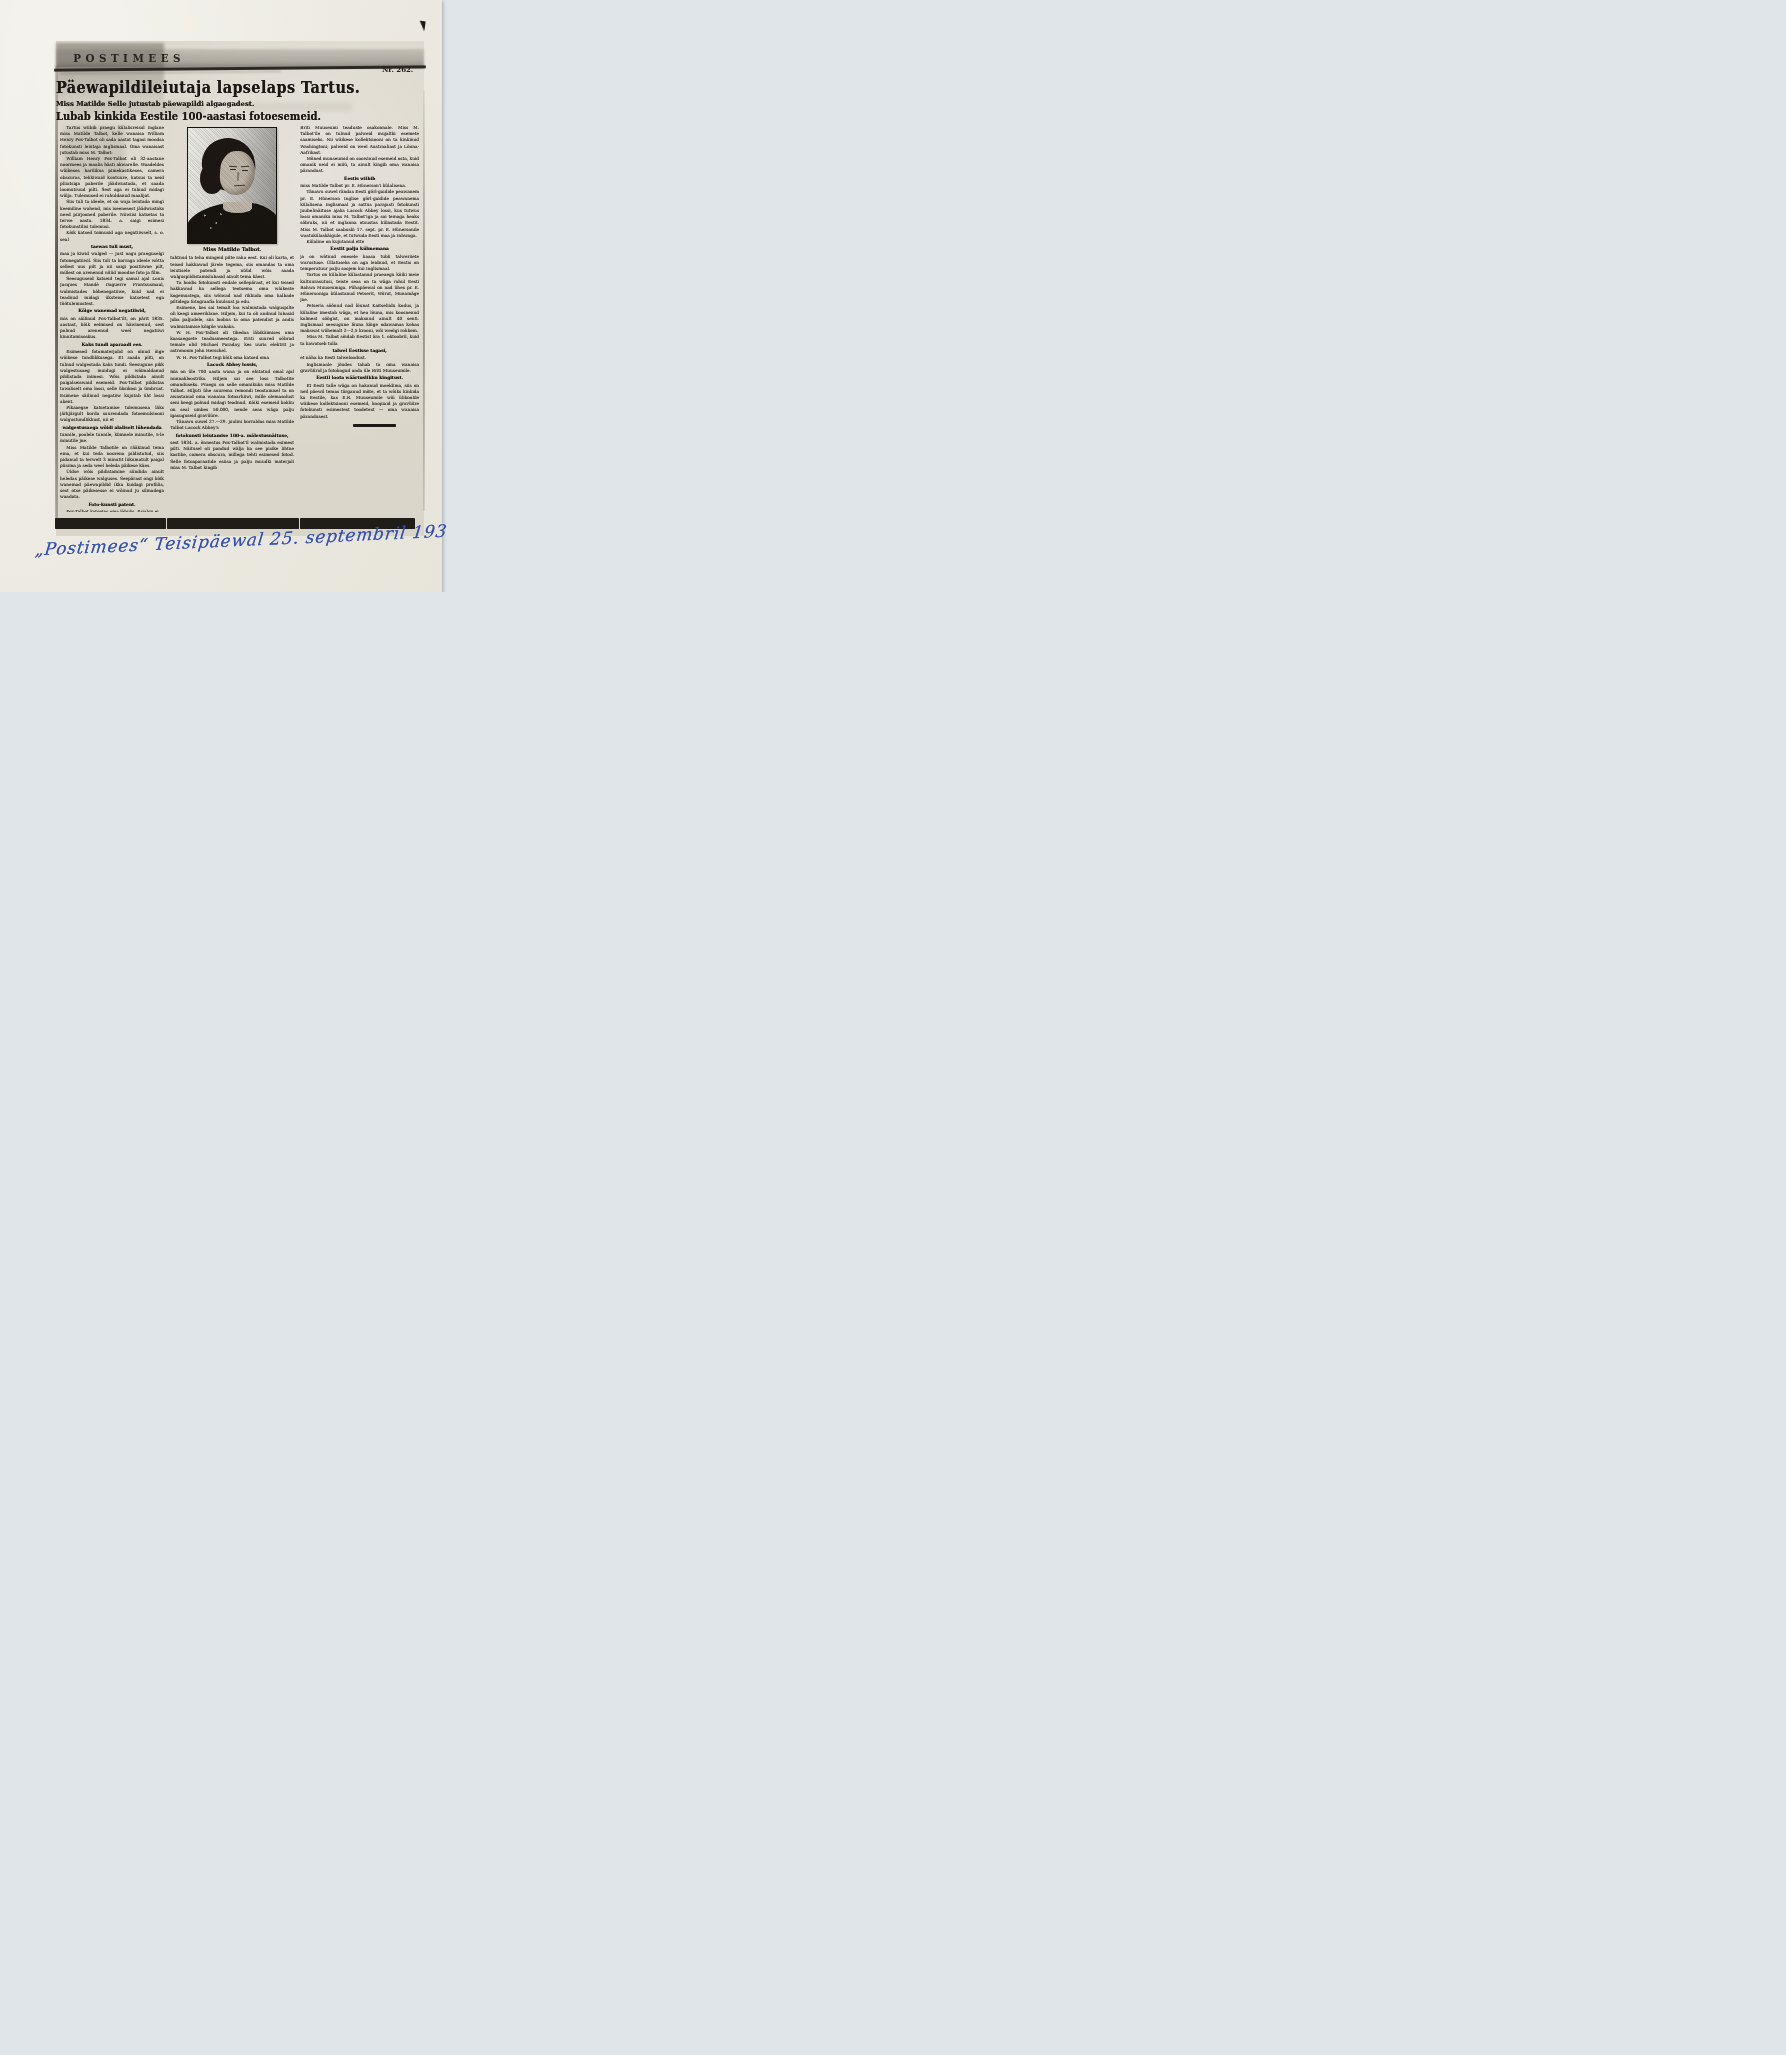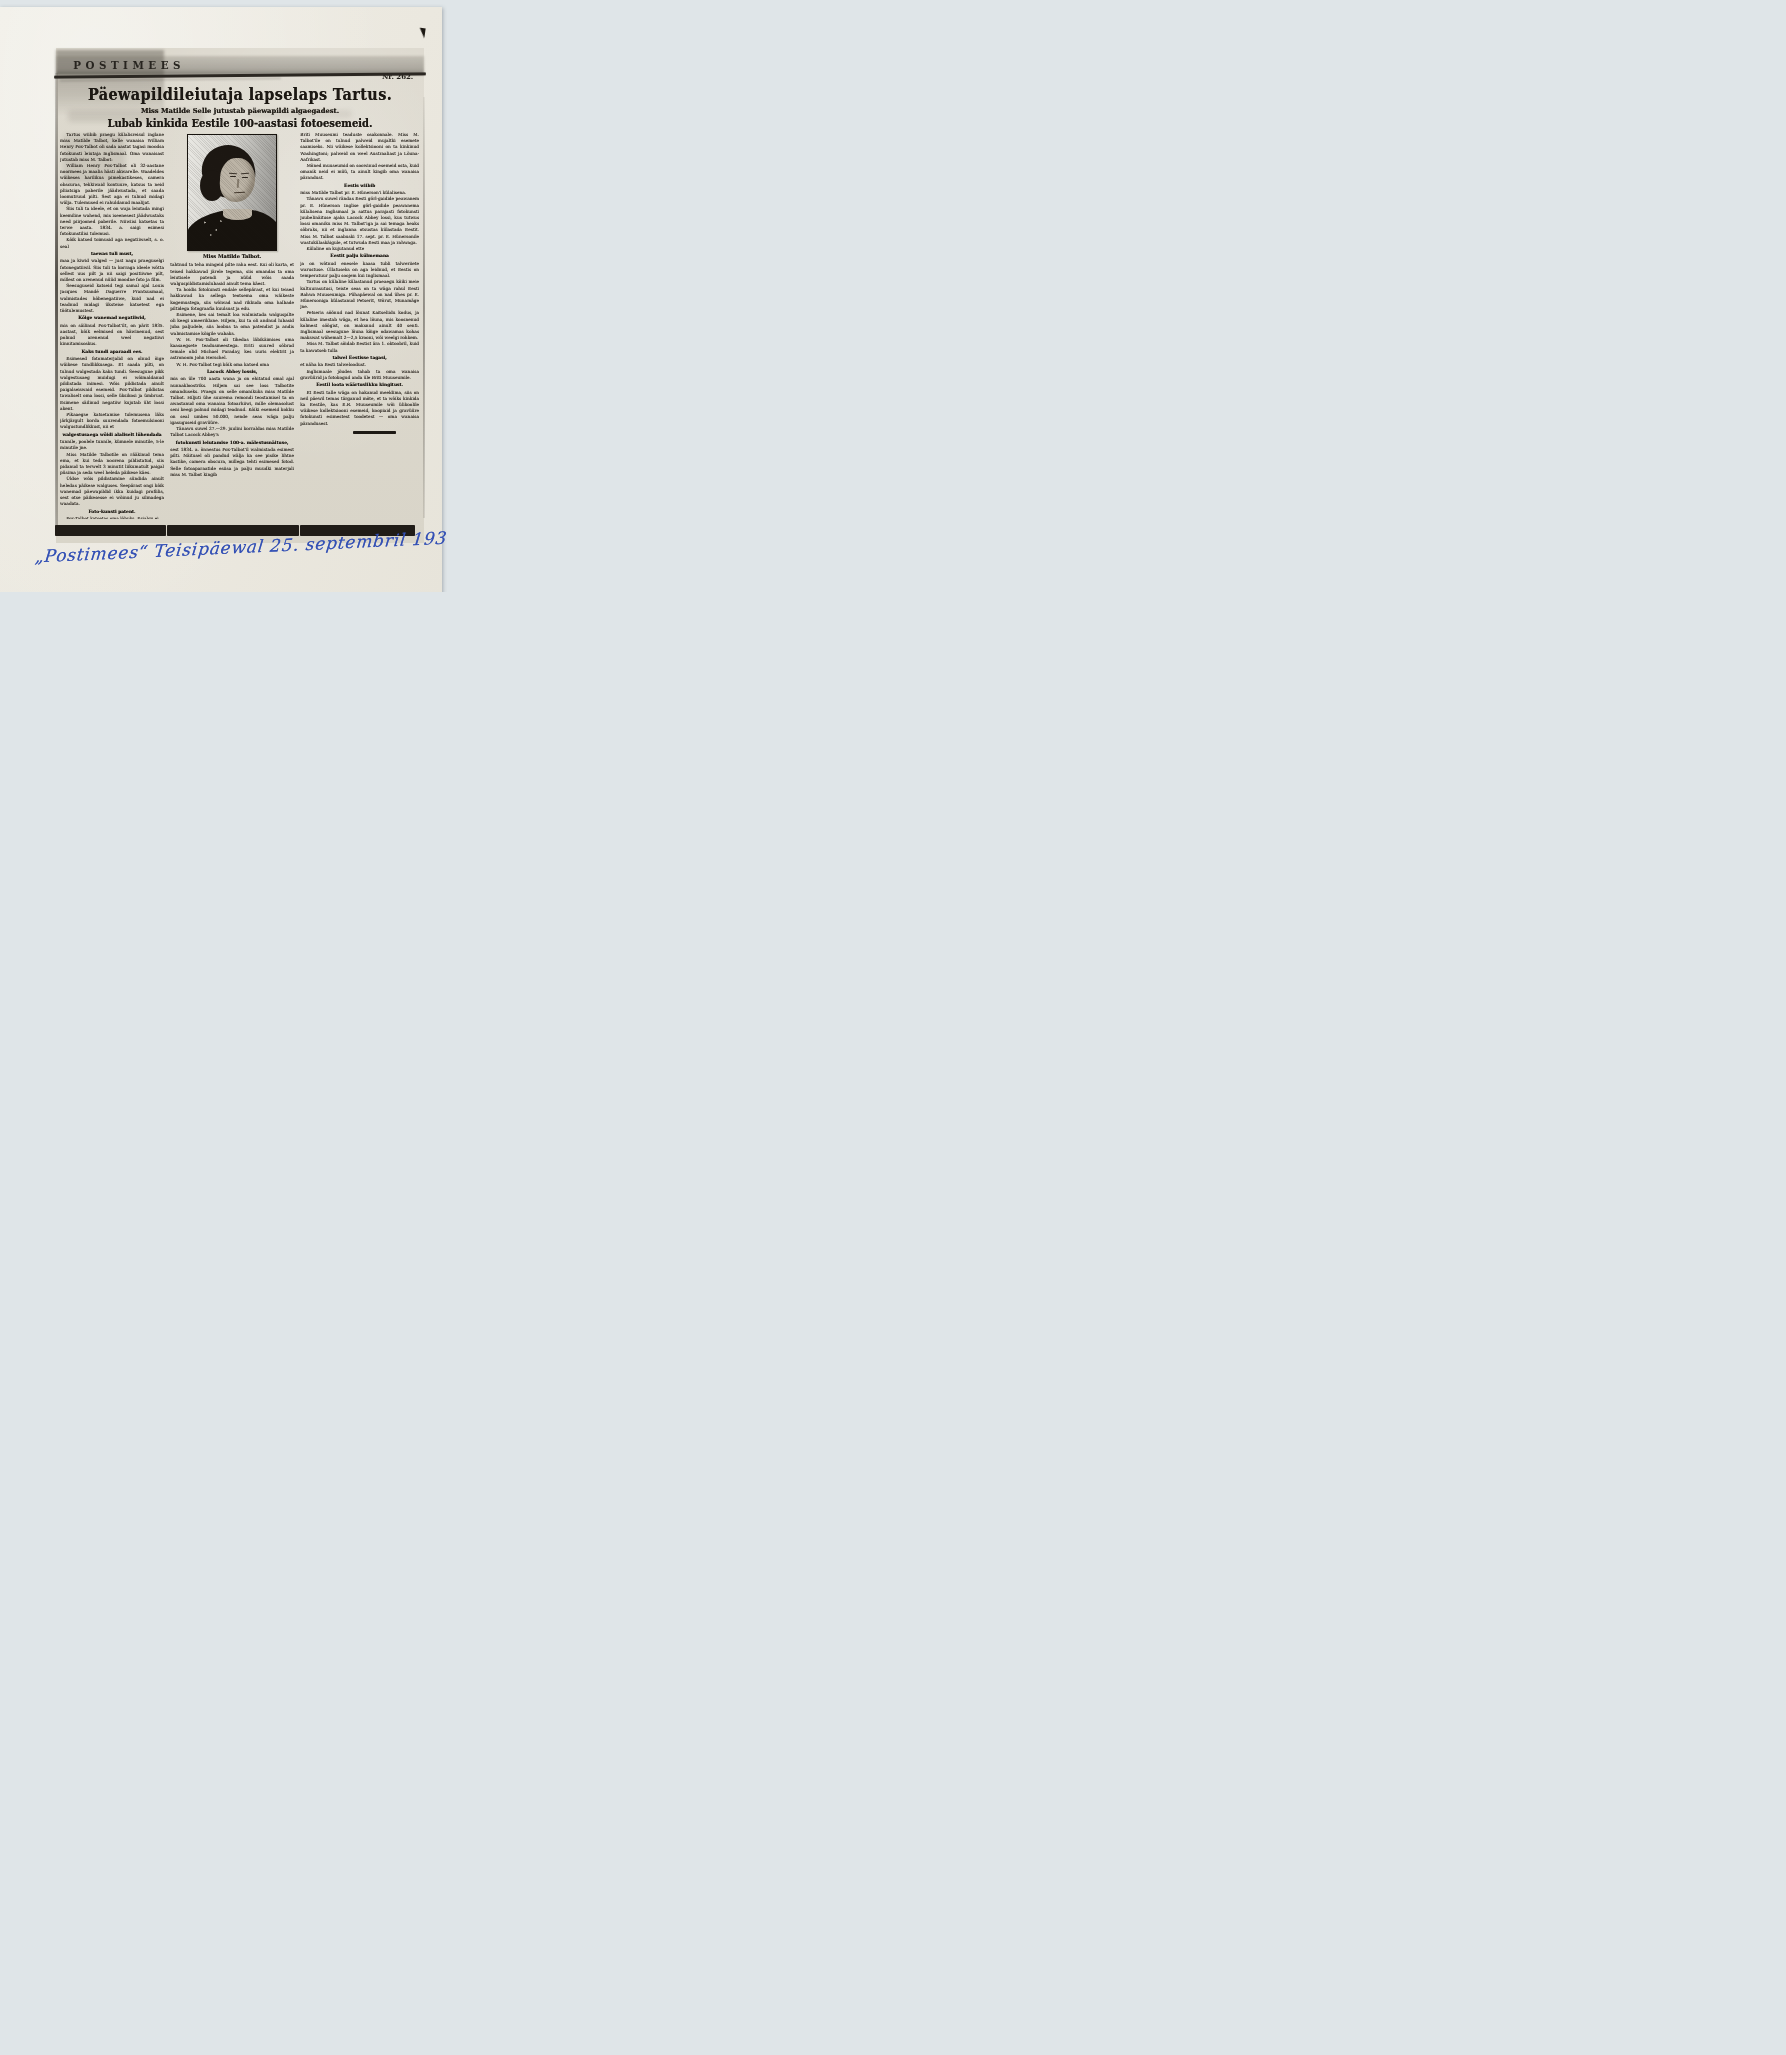--- a/index.html
+++ b/index.html
@@ -3,21 +3,21 @@
 <meta charset="utf-8">
 <style>
   html,body{margin:0;padding:0;}
   body{
     background:#dfe5e8;
     font-family:"DejaVu Serif", serif;
     width:447px;height:592px;position:relative;overflow:hidden;
   }
   
   .paper{
-    position:absolute;left:0;top:7px;width:442px;height:738px;
+    position:absolute;left:0;top:0;width:442px;height:738px;
     background:
       radial-gradient(ellipse at 20% 10%, rgba(255,255,255,.35), rgba(255,255,255,0) 60%),
       linear-gradient(115deg,#efede5 0%,#ebe8df 55%,#e6e3d9 100%);
     box-shadow:0.8px 1.2px 3.7px rgba(60,70,80,.35);
   }
   
   .clipping{
     position:absolute;left:56px;top:41px;width:368px;height:495px;
     background:
       radial-gradient(ellipse at 70% 30%, rgba(255,255,255,.25), rgba(255,255,255,0) 55%),
@@ -45,21 +45,21 @@
      filter:blur(1.2px);}
   .mast-title{position:absolute;left:17.3px;top:0.8px;font-weight:bold;font-size:10.3px;
      letter-spacing:4.5px;color:#27241f;filter:blur(0.7px);transform:scaleY(1.05);}
   .issue-no{position:absolute;right:10.7px;top:-4.1px;font-weight:bold;font-size:7px;color:#221f1a;filter:blur(0.3px);margin-top:18px;}
   .mast-rule{position:absolute;left:-1.6px;top:16.4px;width:101%;height:2.5px;background:#2b2722;
      filter:blur(0.5px);transform:rotate(-.5deg);border-radius:1.2px;}
   .mast-rule2{position:absolute;left:4.1px;top:21.4px;width:60%;height:1.2px;background:rgba(43,39,34,.35);
      filter:blur(0.8px);transform:rotate(-.6deg);}
 
   
-  .headline-wrap{position:absolute;left:0;top:35px;width:100%;text-align:center;}
+  .headline-wrap{position:absolute;left:0;top:35px;width:100%;}
   .headline{font-size:14.4px;font-weight:bold;letter-spacing:0.4px;margin:0;
      transform:scaleY(1.22);transform-origin:top center;color:#1c1813;
      text-shadow:0 0 0.4px rgba(28,24,19,.8);}
   .subheadline{font-size:6.8px;font-weight:bold;margin:6.6px 0 0 0;color:#221e18;
      text-shadow:0 0 0.2px rgba(28,24,19,.8);}
   .deck{font-size:10px;font-weight:bold;margin:3.3px 0 0 0;color:#1d1914;
      transform:scaleY(1.1);text-shadow:0 0 0.3px rgba(28,24,19,.8);}
 
   
   .columns{position:absolute;left:4.1px;top:84px;width:359px;height:387px;

